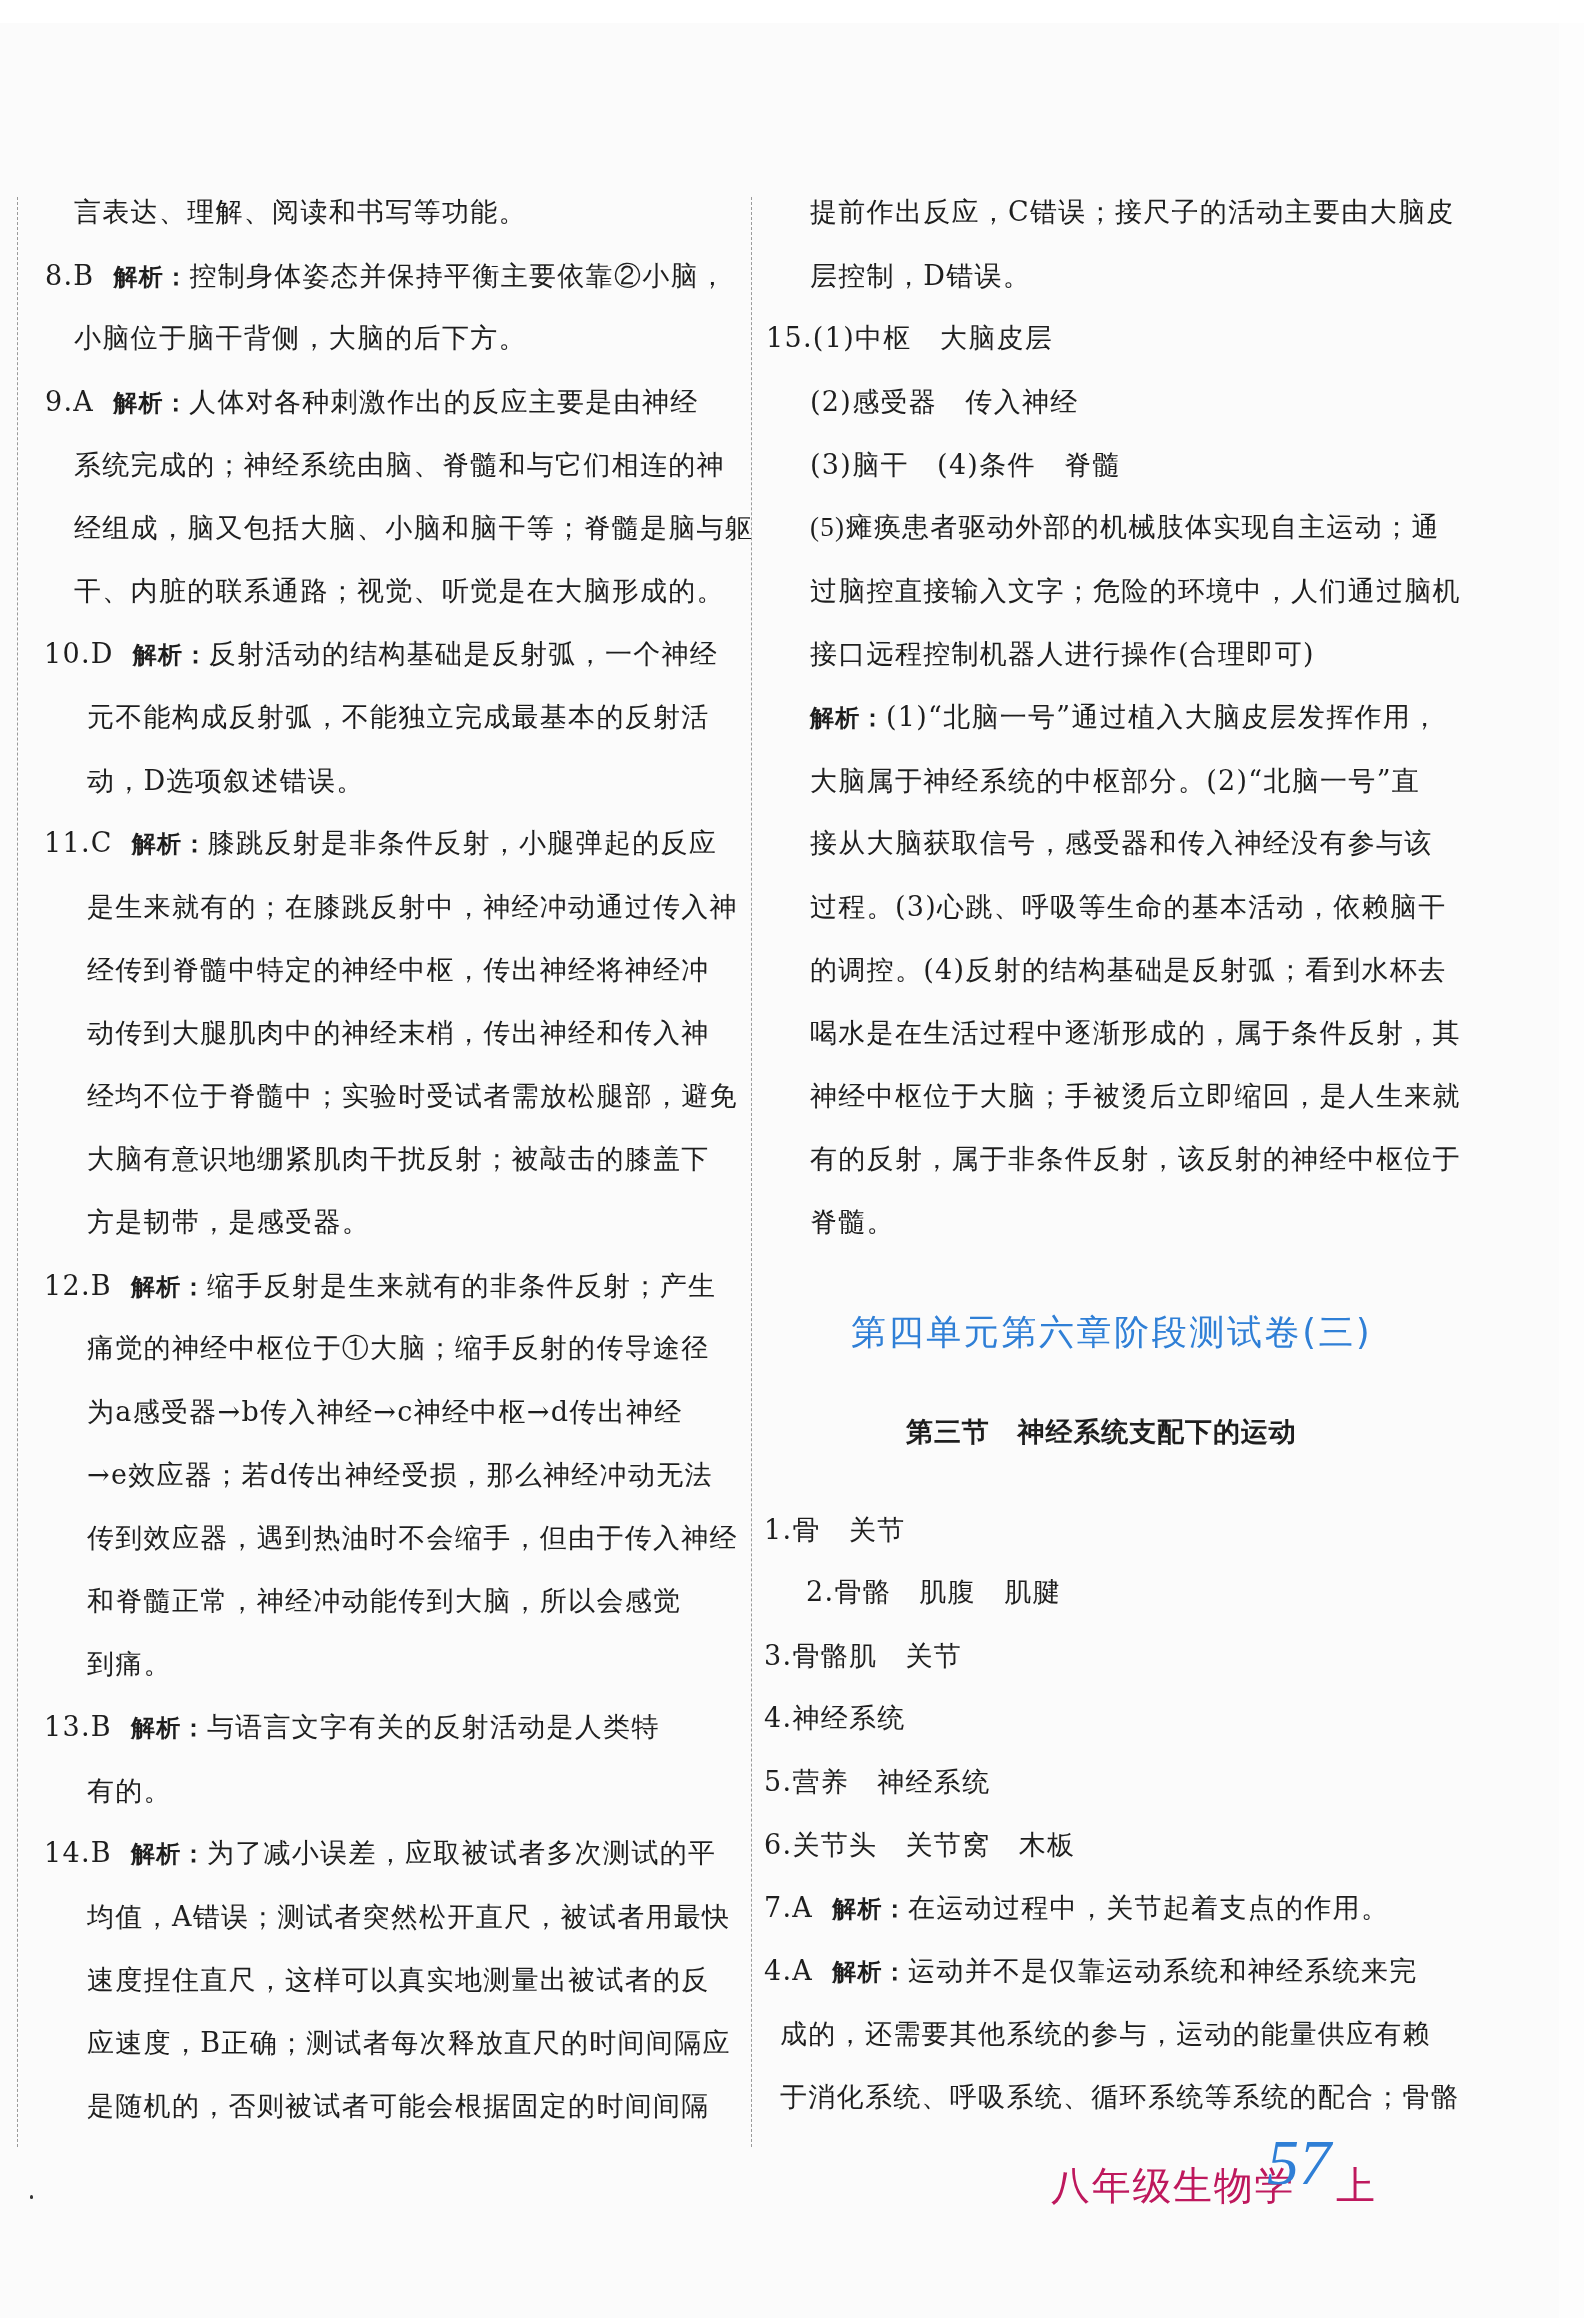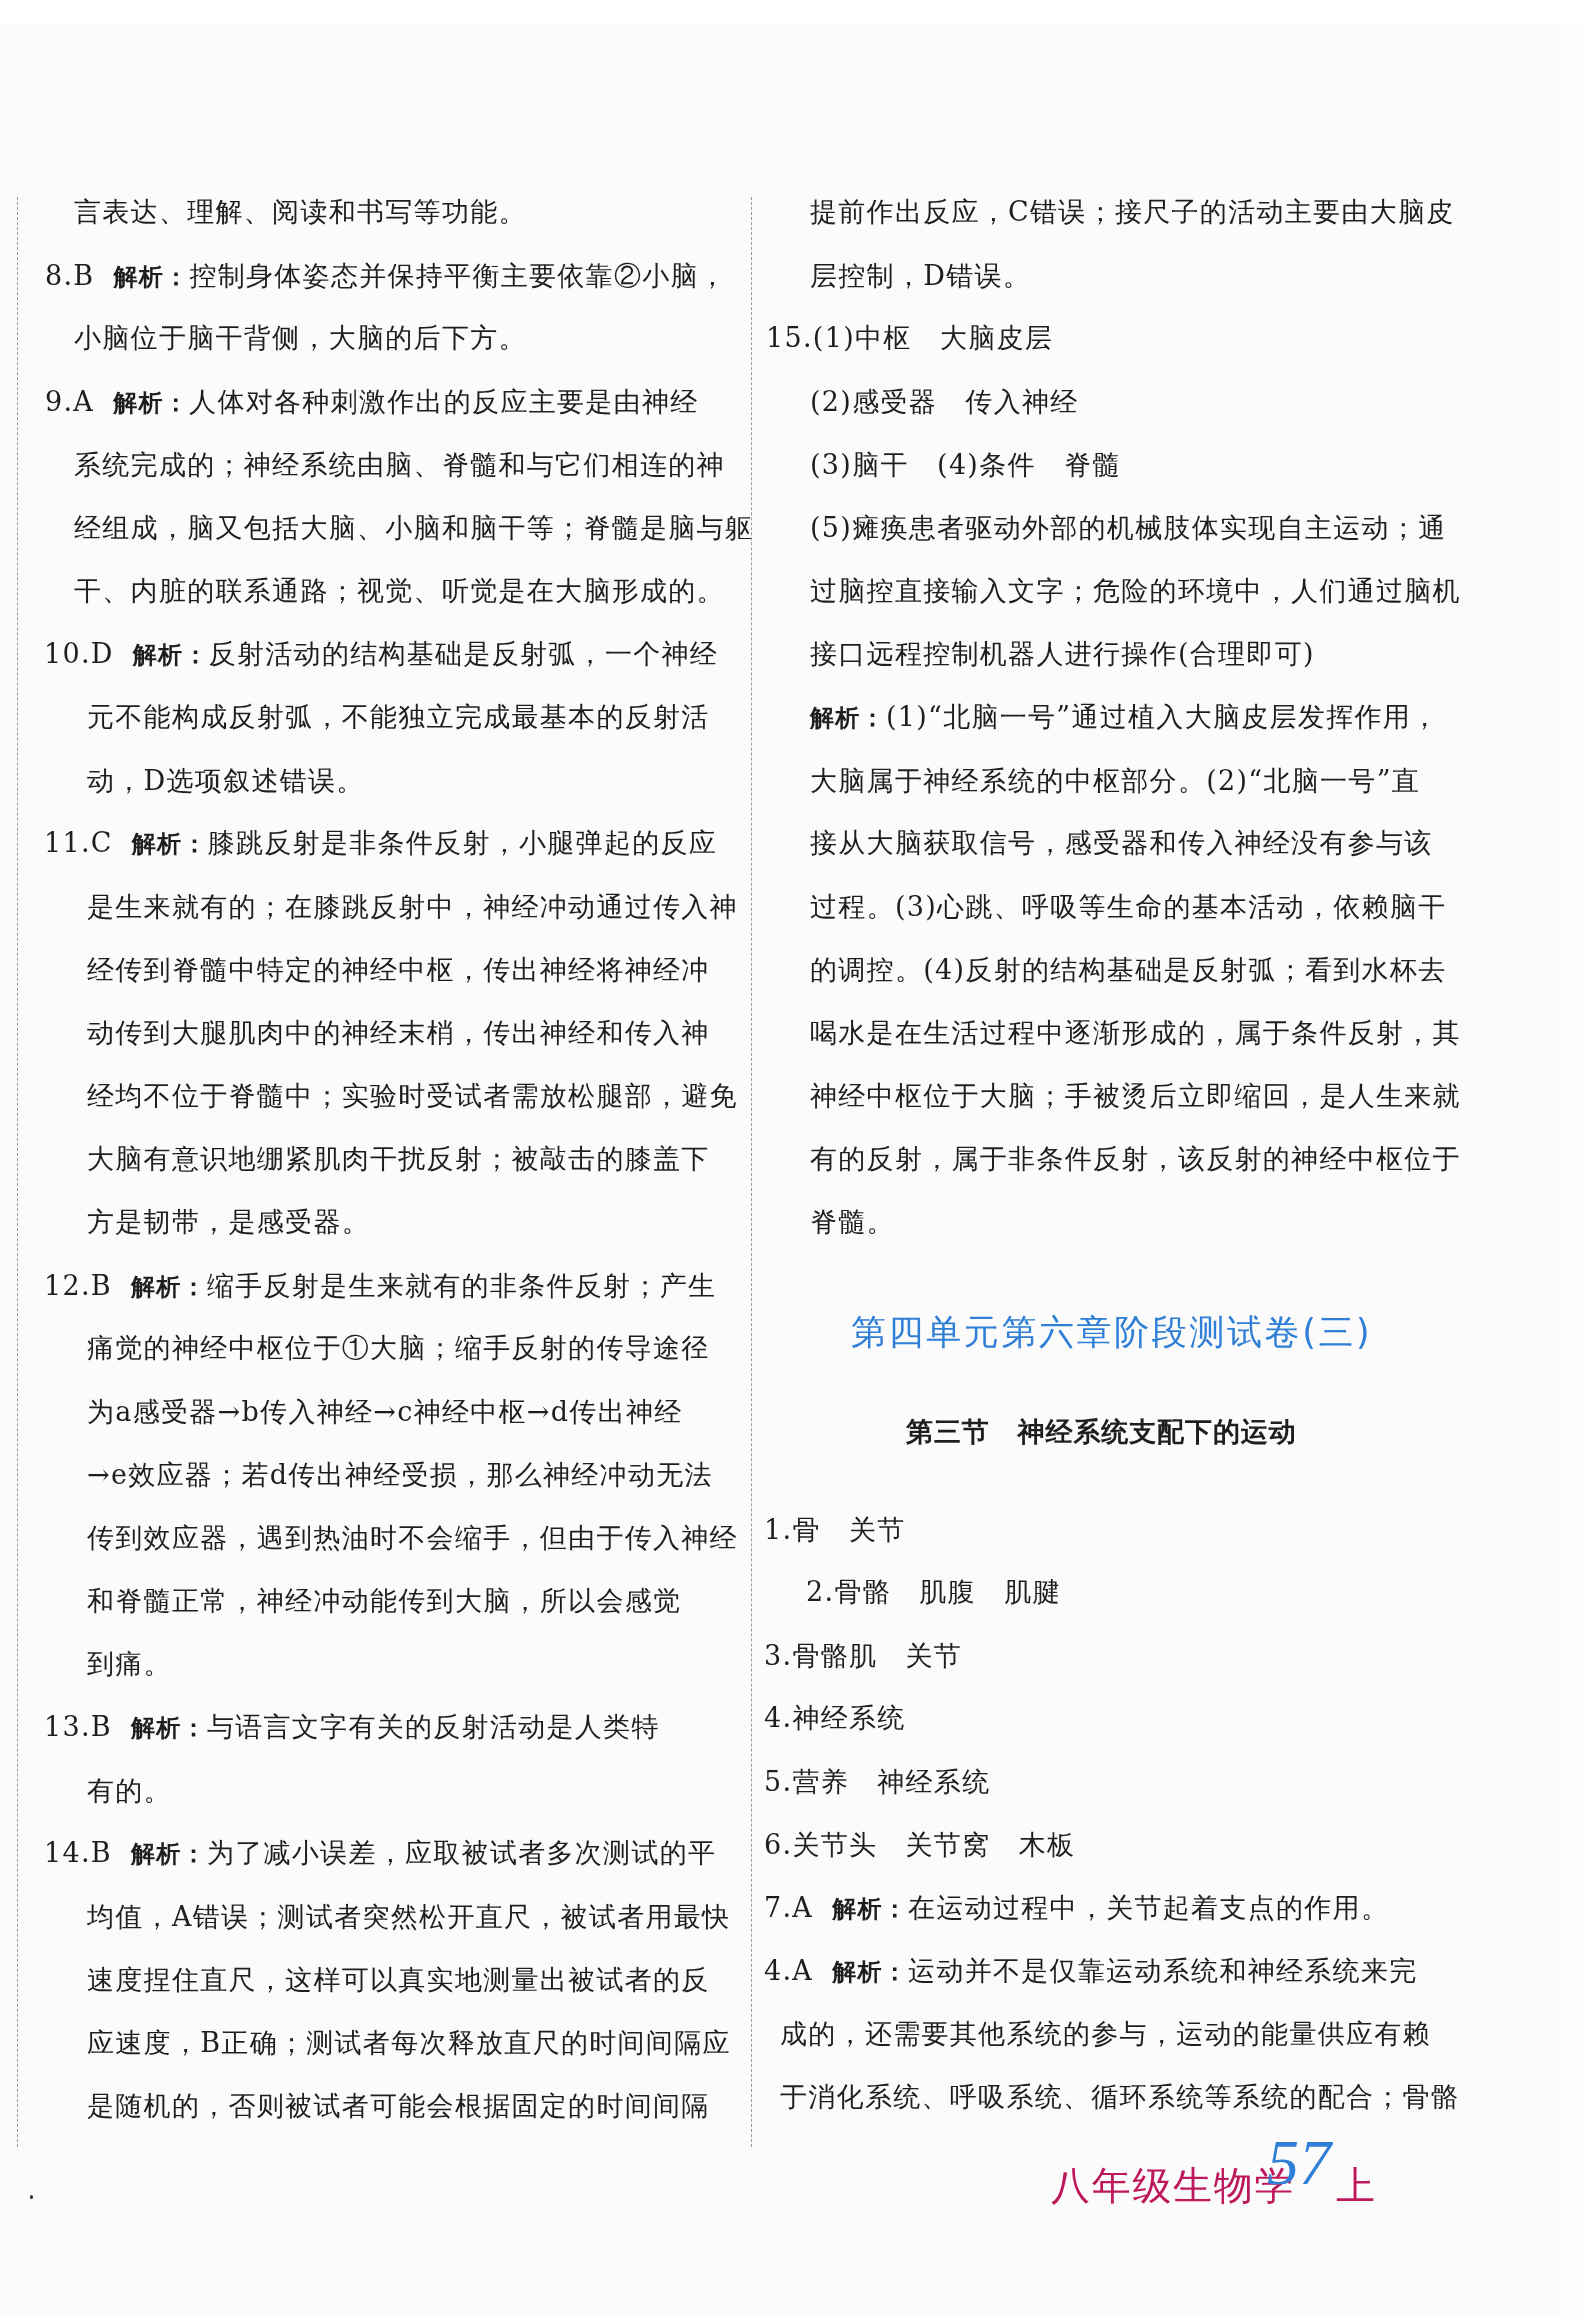--- a/index.html
+++ b/index.html
@@ -75,21 +75,21 @@
     <div class="line" style="left: 87px; top: 1962px;"><span>速度捏住直尺，这样可以真实地测量出被试者的反</span></div>
     <div class="line" style="left: 87px; top: 2025px;"><span>应速度，B正确；测试者每次释放直尺的时间间隔应</span></div>
     <div class="line" style="left: 87px; top: 2088px;"><span>是随机的，否则被试者可能会根据固定的时间间隔</span></div>
   </div>
 <div id="right-col" class="col">
     <div class="line" style="left: 810px; top: 194px;"><span>提前作出反应，C错误；接尺子的活动主要由大脑皮</span></div>
     <div class="line" style="left: 810px; top: 258px;"><span>层控制，D错误。</span></div>
     <div class="line" style="left: 766px; top: 320px;"><span class="num" style="margin-right: 0px;">15.</span><span>(1)中枢　大脑皮层</span></div>
     <div class="line" style="left: 810px; top: 384px;"><span>(2)感受器　传入神经</span></div>
     <div class="line" style="left: 810px; top: 447px;"><span>(3)脑干　(4)条件　脊髓</span></div>
-    <div class="line" style="left: 810px; top: 510px;"><span>(5)瘫痪患者驱动外部的机械肢体实现自主运动；通</span></div>
+    <div class="line" style="left: 810px; top: 510px; font-family: Liberation Serif, serif;"><span>(5)瘫痪患者驱动外部的机械肢体实现自主运动；通</span></div>
     <div class="line" style="left: 810px; top: 573px;"><span>过脑控直接输入文字；危险的环境中，人们通过脑机</span></div>
     <div class="line" style="left: 810px; top: 636px;"><span>接口远程控制机器人进行操作(合理即可)</span></div>
     <div class="line" style="left: 810px; top: 699px;"><span class="kw">解析：</span><span>(1)“北脑一号”通过植入大脑皮层发挥作用，</span></div>
     <div class="line" style="left: 810px; top: 763px;"><span>大脑属于神经系统的中枢部分。(2)“北脑一号”直</span></div>
     <div class="line" style="left: 810px; top: 825px;"><span>接从大脑获取信号，感受器和传入神经没有参与该</span></div>
     <div class="line" style="left: 810px; top: 889px;"><span>过程。(3)心跳、呼吸等生命的基本活动，依赖脑干</span></div>
     <div class="line" style="left: 810px; top: 952px;"><span>的调控。(4)反射的结构基础是反射弧；看到水杯去</span></div>
     <div class="line" style="left: 810px; top: 1015px;"><span>喝水是在生活过程中逐渐形成的，属于条件反射，其</span></div>
     <div class="line" style="left: 810px; top: 1078px;"><span>神经中枢位于大脑；手被烫后立即缩回，是人生来就</span></div>
     <div class="line" style="left: 810px; top: 1141px;"><span>有的反射，属于非条件反射，该反射的神经中枢位于</span></div>

